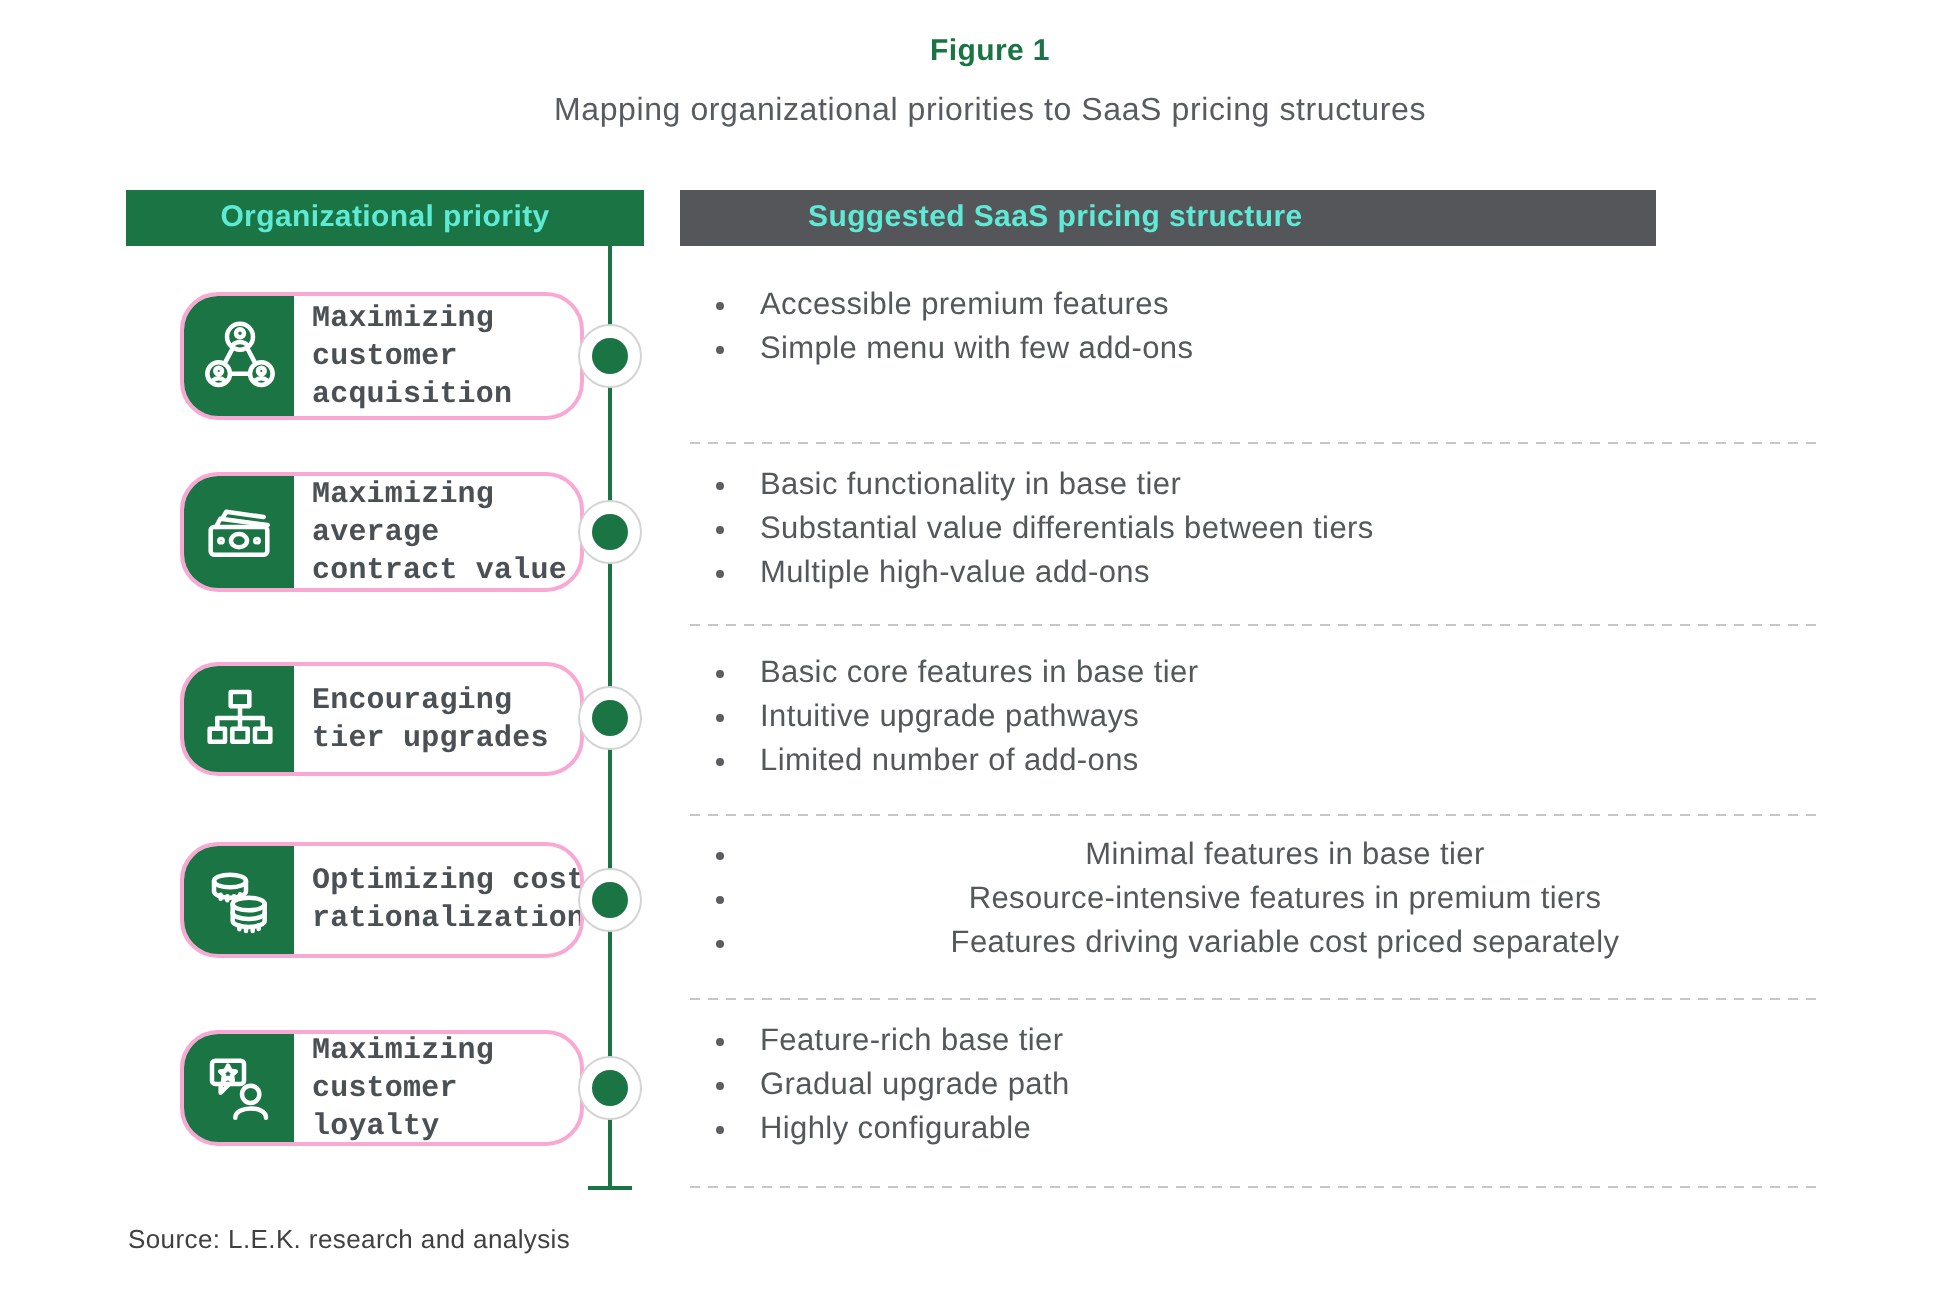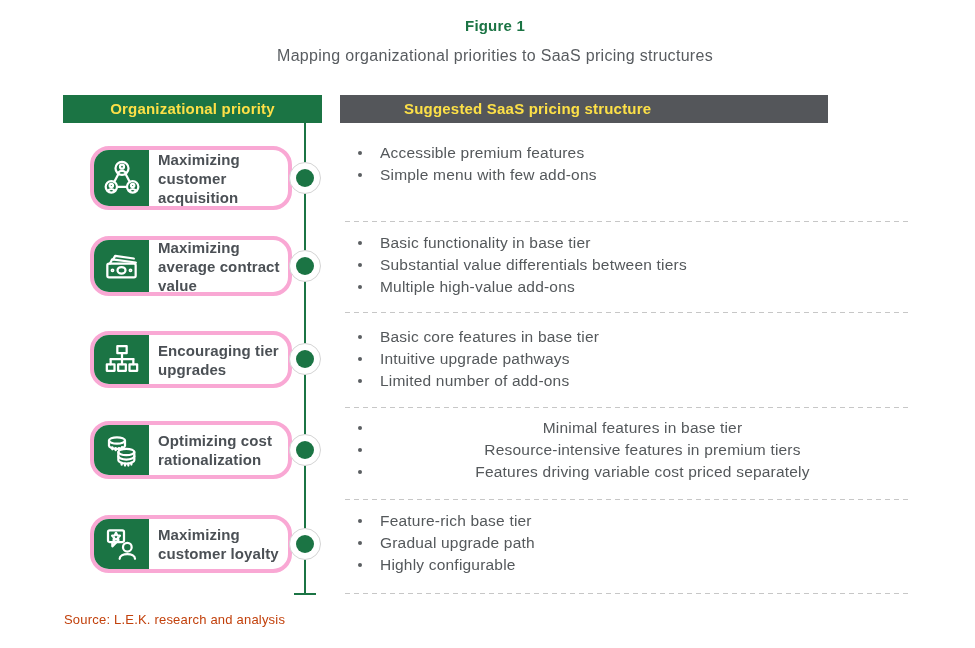--- a/index.html
+++ b/index.html
@@ -8,30 +8,30 @@
     font-family:"Liberation Sans",sans-serif;
   }
   .fig-label{
     position:absolute;top:17px;left:0;width:990px;text-align:center;
     font-size:15px;font-weight:700;color:#1b7444;letter-spacing:.2px;
   }
   .fig-subtitle{
     position:absolute;top:47px;left:0;width:990px;text-align:center;
     font-size:16px;color:#585c60;letter-spacing:.3px;
   }
-  .hdr{position:absolute;top:95px;height:28px;color:#fde047;font-size:15px;font-weight:700;
+  .hdr{position:absolute;top:95px;height:28px;color:#5eead4;font-size:15px;font-weight:700;
     letter-spacing:.2px;line-height:28px;}
   .hdr-left{left:63px;width:259px;background:#1b7444;text-align:center;}
   .hdr-right{left:340px;width:488px;background:#54565a;padding-left:64px;box-sizing:border-box;}
   .vline{position:absolute;left:304px;top:123px;width:2px;height:471px;background:#1b7444;z-index:1;}
   .vline-cap{position:absolute;left:294px;top:593px;width:22px;height:2px;background:#1b7444;z-index:1;}
 
   .pill{
-    position:absolute;left:90px;width:202px;background:#ffffff;border:4px solid #f9a8d4;
-    border-radius:19px;box-sizing:border-box;display:flex;overflow:hidden;z-index:2;
+    position:absolute;left:90px;width:202px;background:#ffffff;border:2px solid #f9a8d4;
+    border-radius:19px;box-sizing:border-box;display:flex;overflow:hidden;z-index:2;font-family:Liberation Mono, monospace;
   }
   .pill-ico{width:55px;flex:0 0 55px;background:#1b7444;display:flex;align-items:center;justify-content:center;}
   .pill-ico svg{width:40px;height:40px;stroke:#ffffff;fill:none;stroke-width:1.35;stroke-linecap:round;stroke-linejoin:round;}
   .pill-label{
     flex:1;display:flex;align-items:center;padding:4px 4px 4px 9px;
     font-size:15px;font-weight:700;line-height:19px;color:#4b5055;letter-spacing:.1px;
   }
   .p1{top:146px;height:64px;} .p2{top:236px;height:60px;} .p3{top:331px;height:57px;}
   .p4{top:421px;height:58px;} .p5{top:515px;height:58px;}
 
@@ -48,21 +48,21 @@
   }
   .bullets li::before{
     content:"";position:absolute;left:13px;top:9px;width:4px;height:4px;border-radius:50%;background:#5a5e61;
   }
   .u1{top:142px;} .u2{top:232px;} .u3{top:326px;} .u4{top:417px;text-align:center;} .u5{top:510px;}
 
   .sep{position:absolute;left:345px;width:563px;height:1px;
     background:repeating-linear-gradient(90deg,#c7c7c7 0 5px,transparent 5px 9px);}
   .s1{top:221px;} .s2{top:312px;} .s3{top:407px;} .s4{top:499px;} .s5{top:593px;}
 
-  .source{position:absolute;left:64px;top:612px;font-size:13px;color:#c2410c;letter-spacing:.2px;}
+  .source{position:absolute;left:64px;top:612px;font-size:13px;color:#404040;letter-spacing:.2px;}
 </style>
 </head>
 <body>
 
 <div class="canvas">
 
   <div class="fig-label">Figure 1</div>
   <div class="fig-subtitle">Mapping organizational priorities to SaaS pricing structures</div>
 
   <div class="hdr hdr-left">Organizational priority</div>

